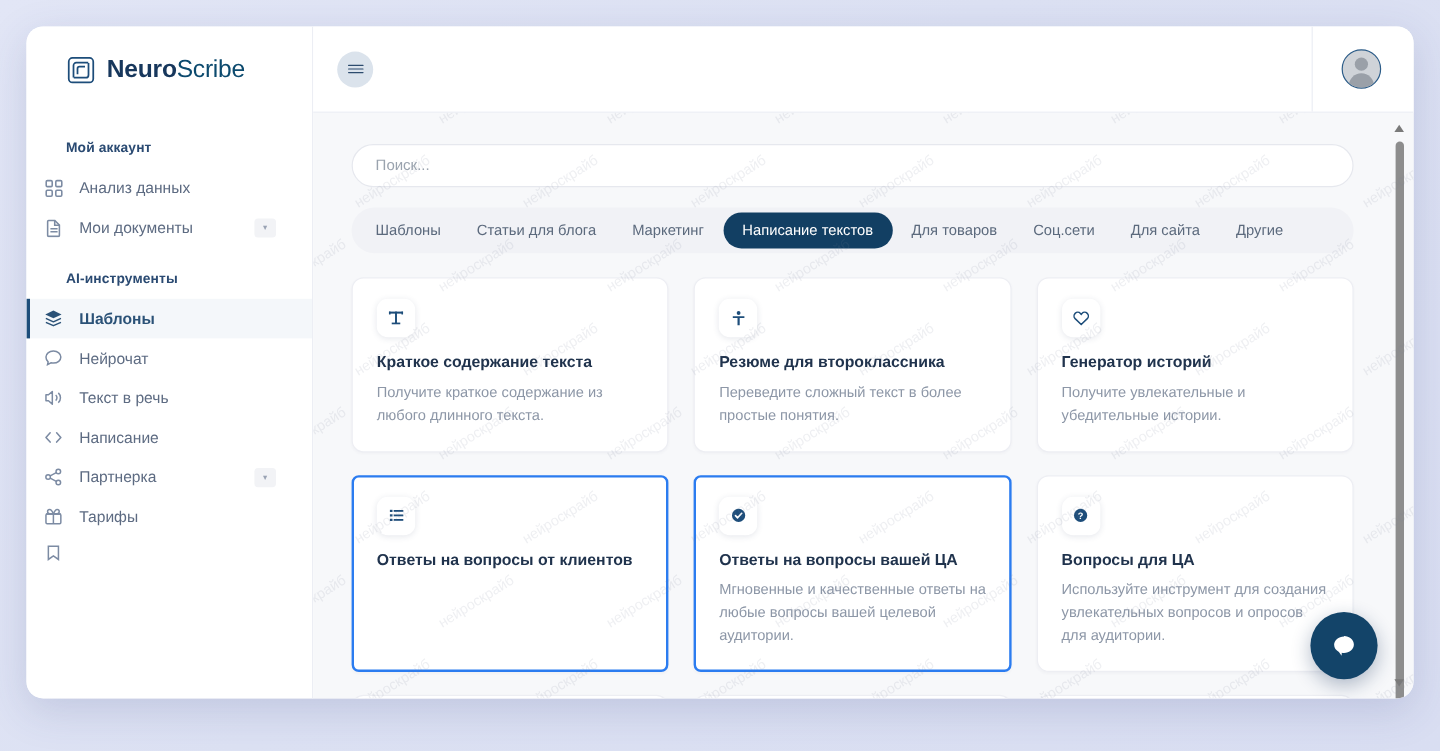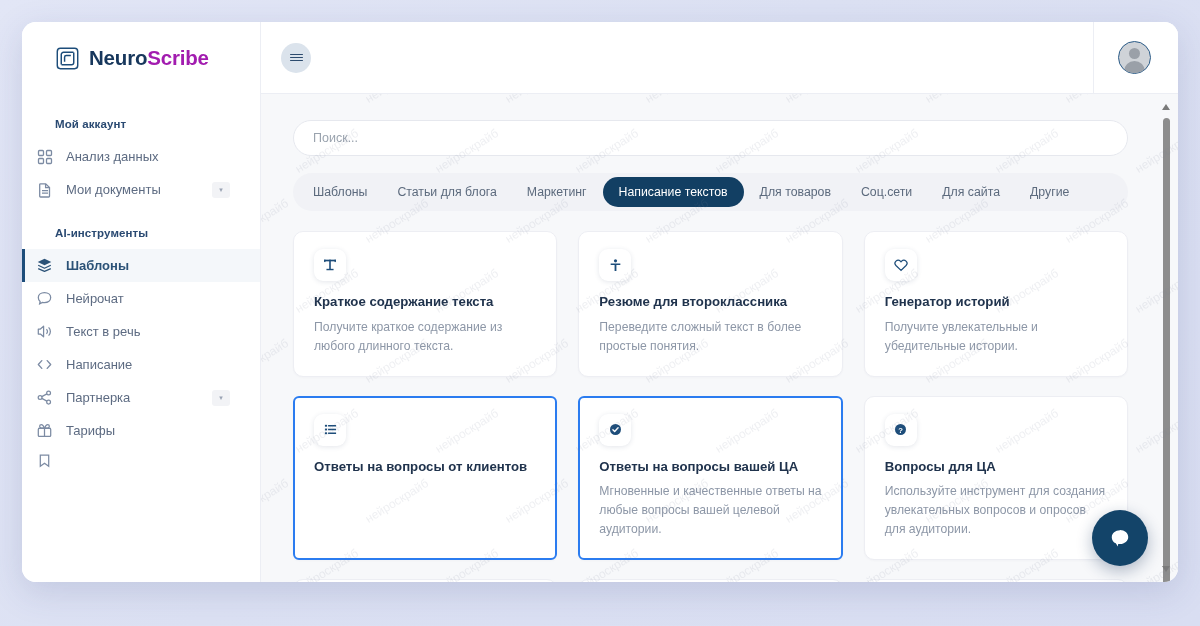--- a/index.html
+++ b/index.html
@@ -40,21 +40,21 @@
     padding-left: 33px;
     gap: 9px;
   }
   .brand-mark { width: 25px; height: 25px; flex: 0 0 25px; }
   .brand-text {
     font-size: 20.5px;
     letter-spacing: -.2px;
     white-space: nowrap;
   }
   .brand-text .b1 { color: #17375c; font-weight: bold; }
-  .brand-text .b2 { color: #a21caf; font-weight: bold; }
+  .brand-text .b2 { color: #0c4a6e; font-weight: normal; }
 
   .nav-scroll { padding-top: 24px; }
   .nav-group-title {
     font-size: 11.5px;
     font-weight: bold;
     color: #2a4a72;
     padding: 0 0 10px 33px;
     letter-spacing: .1px;
   }
   .nav-group-title.spaced { padding-top: 21px; }

